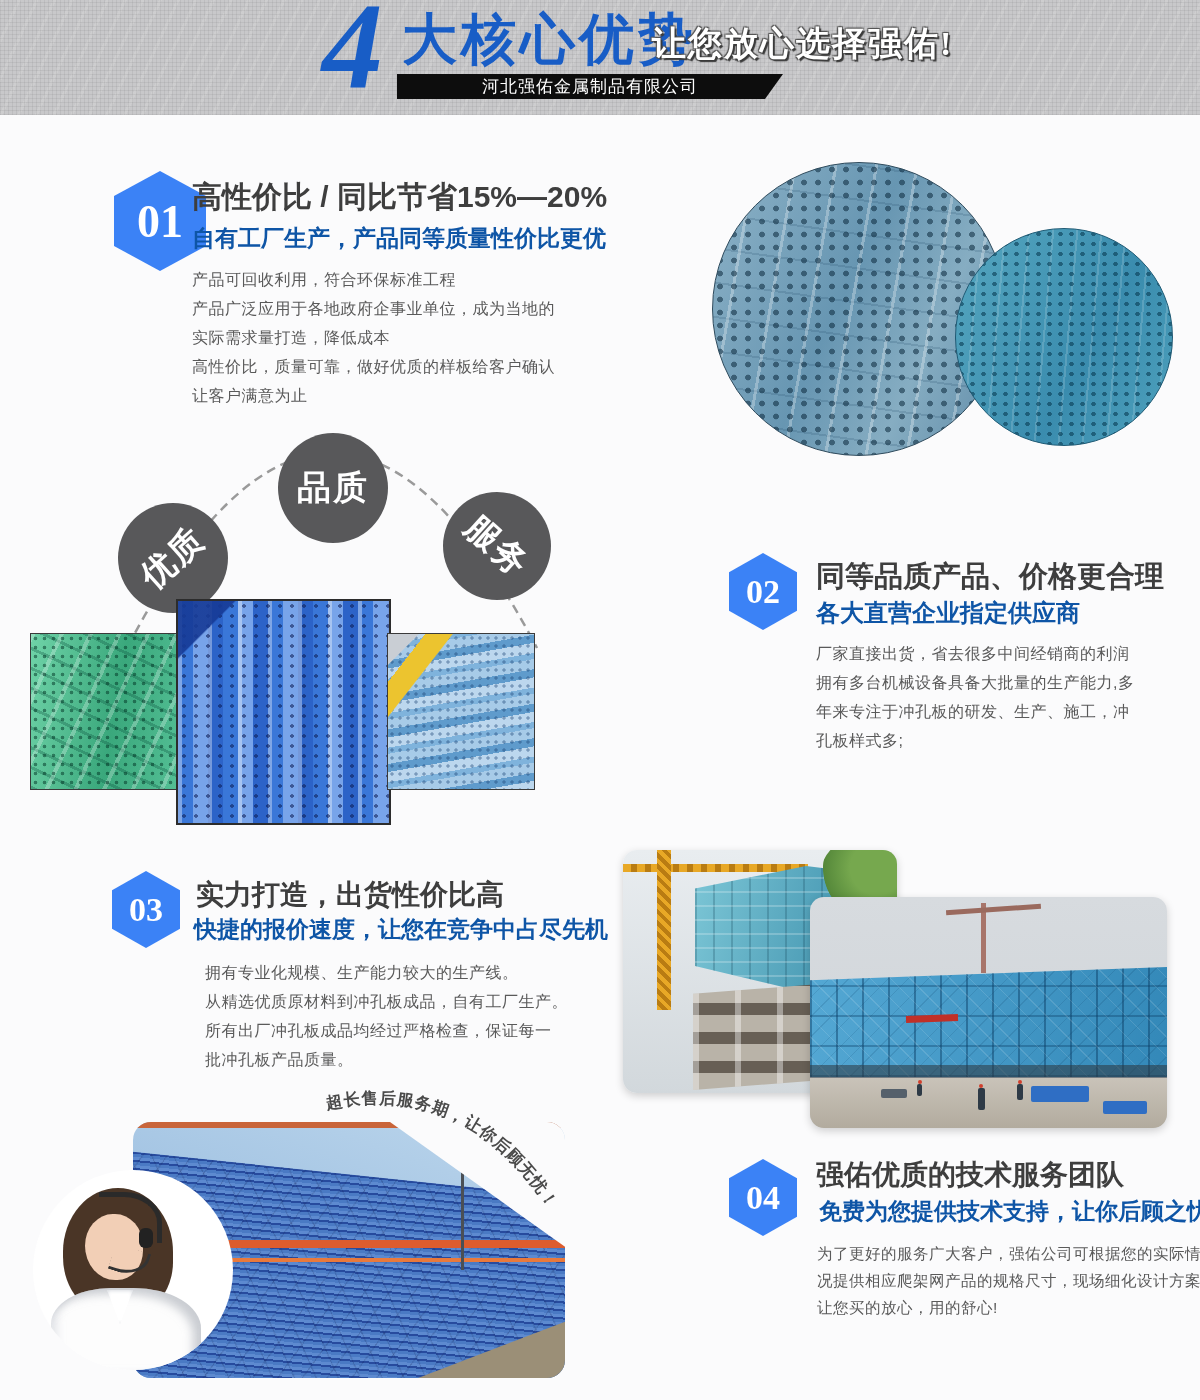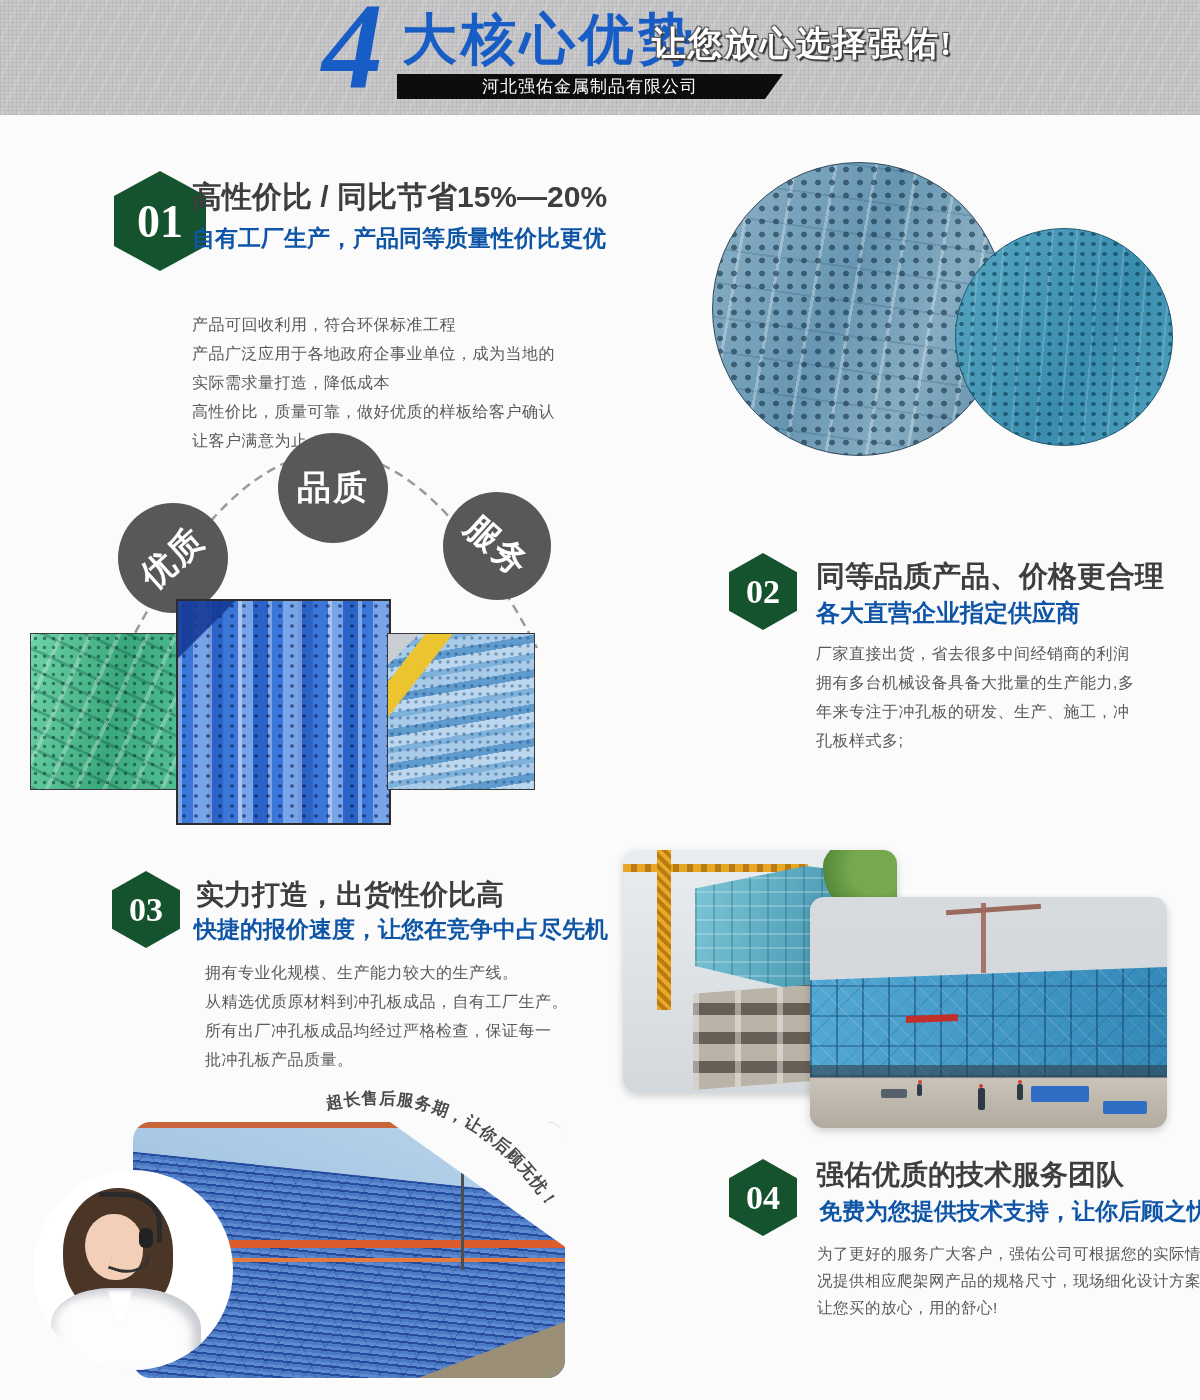--- a/index.html
+++ b/index.html
@@ -19,37 +19,37 @@
   .slogan{position:absolute;left:652px;top:27px;font-family:"Liberation Serif","DejaVu Serif",serif;
         font-weight:bold;font-size:34px;color:#ffffff;letter-spacing:2px;line-height:1;
         text-shadow:2px 2px 1px #3a3a3a,-1px -1px 1px #555,1px -1px 1px #555,-1px 1px 1px #555;}
   .ribbon{position:absolute;left:397px;top:74px;width:386px;height:25px;background:#0d0d0d;
         clip-path:polygon(0 0,100% 0,calc(100% - 18px) 100%,0 100%);
         display:flex;align-items:center;justify-content:center;}
   .ribbon span{color:#fff;font-size:17px;font-weight:normal;letter-spacing:1px;}
 
   
   .sec{position:absolute;}
-  .hex{position:absolute;left:0;top:0;background:#14532d;
+  .hex{position:absolute;left:0;top:0;background:#3b82f6;
        clip-path:polygon(50% 0,100% 25%,100% 75%,50% 100%,0 75%,0 25%);
        display:flex;align-items:center;justify-content:center;}
   .hex span{color:#fff;font-family:"Liberation Serif","DejaVu Serif",serif;font-weight:bold;}
   .hex-big{width:92px;height:100px;}  .hex-big span{font-size:46px;}
   .hex-sm{width:68px;height:77px;}    .hex-sm span{font-size:34px;}
   .sec .t{position:absolute;white-space:nowrap;color:#3e3e3e;font-weight:bold;line-height:1;}
   .sec .s{position:absolute;white-space:nowrap;color:#0e55a6;font-weight:bold;line-height:1;
           font-family:"Liberation Serif","DejaVu Serif",serif;}
   .sec .body{position:absolute;color:#5a5a5a;font-size:16px;line-height:29px;letter-spacing:.5px;white-space:nowrap;}
   .serifT{font-family:"Liberation Serif","DejaVu Serif",serif;}
   .sansT{font-family:"Liberation Sans","DejaVu Sans",sans-serif;}
 
   .sec1{left:114px;top:171px;width:600px;height:240px;}
   .sec1 .t{left:78px;top:11px;font-size:30px;}
   .sec1 .s{left:78px;top:56px;font-size:23px;}
-  .sec1 .body{left:78px;top:94px;margin-top:45px;}
+  .sec1 .body{left:78px;top:94px;}
 
   .sec2{left:729px;top:531px;width:460px;height:210px;margin-top:22px;}
   .sec2 .t{left:87px;top:9px;font-size:29px;}
   .sec2 .s{left:87px;top:48px;font-size:24px;}
   .sec2 .body{left:87px;top:86px;}
 
   .sec3{left:112px;top:871px;width:520px;height:210px;}
   .sec3 .t{left:84px;top:10px;font-size:28px;}
   .sec3 .s{left:82px;top:47px;font-size:23px;}
   .sec3 .body{left:85px;top:87px;margin-left:8px;}

